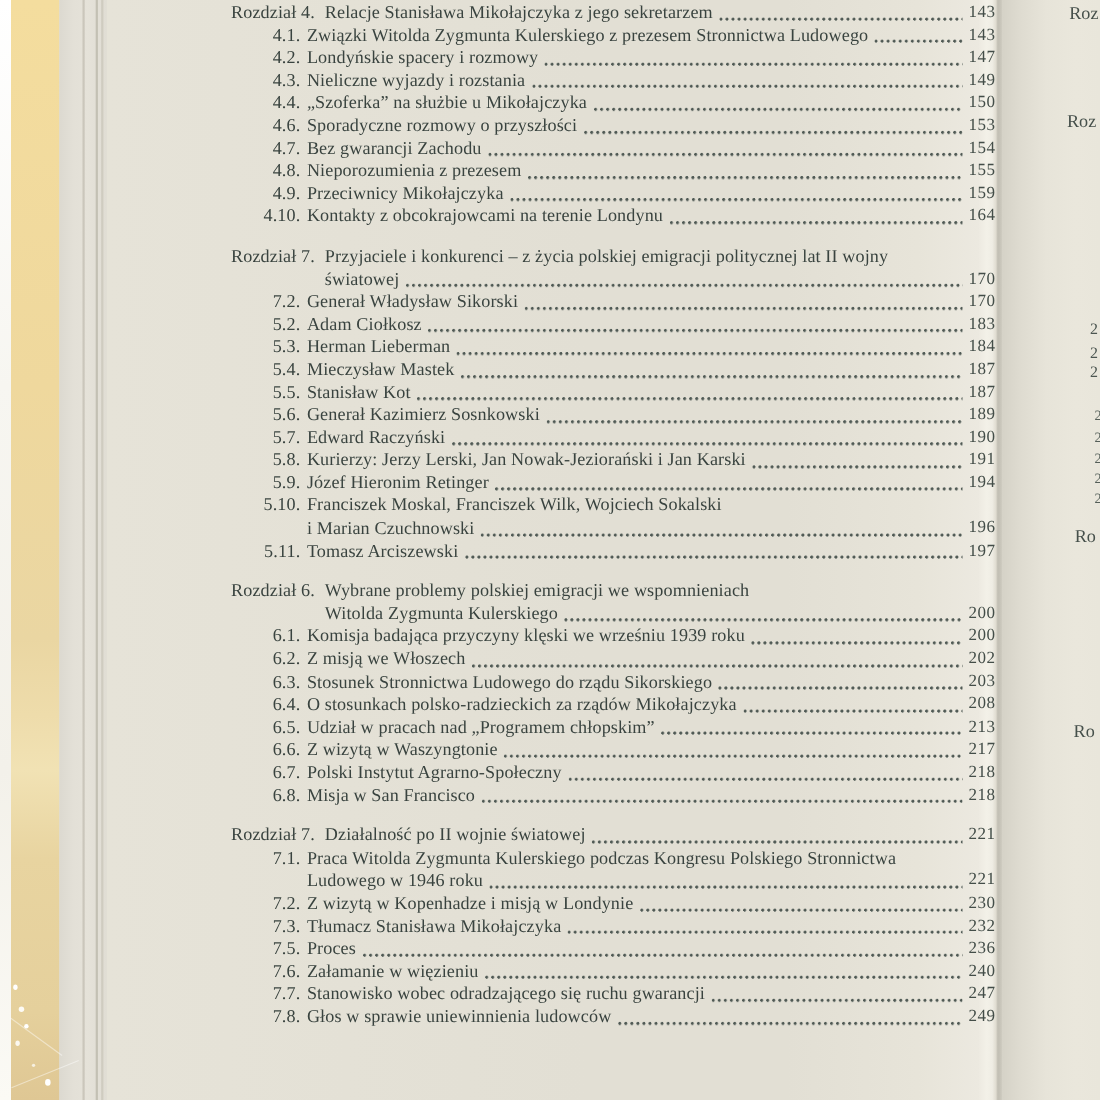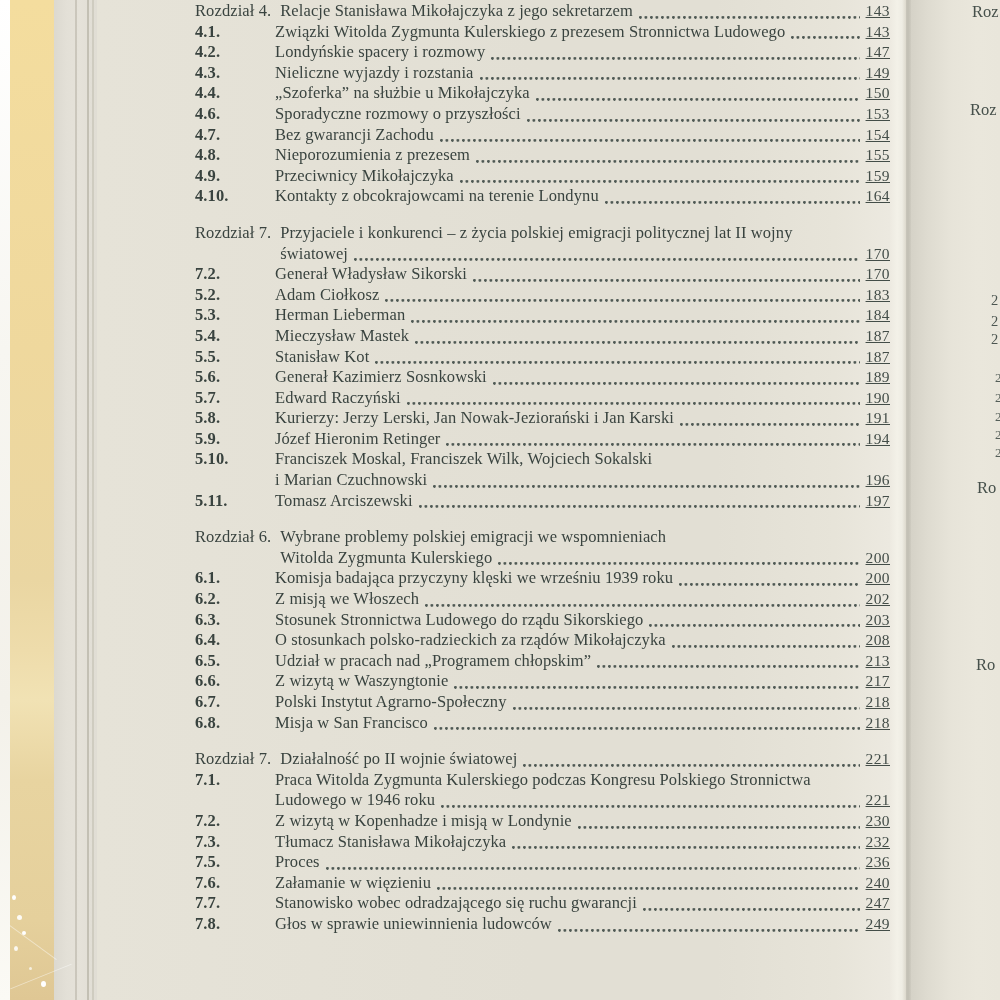--- a/index.html
+++ b/index.html
@@ -45,37 +45,37 @@
     background:linear-gradient(90deg,#d5d2c7 0%,#dedbd0 18%,#e7e4d9 45%,#eae7dc 75%,#e9e6db 100%);
   }
 
   
   .frag{position:absolute;white-space:nowrap;color:#46504b;font-size:16.5px;line-height:20px;}
   .frag.digit{font-size:14.5px;color:#4c5651;}
   .frag.digit-sm{font-size:13px;color:#545e58;}
 
   
   .toc{
-    position:absolute;left:195px;top:1px;width:695px;z-index:5;
+    position:absolute;left:210px;top:1px;width:695px;z-index:5;
     font-size:16.5px;line-height:20.6px;color:#39433f;
     letter-spacing:.1px;
   }
   .chapter-block + .chapter-block{margin-top:16px;}
   .toc-row{display:flex;align-items:flex-start;}
-  .toc-row .num{flex:0 0 63px;margin-right:17px;white-space:nowrap;font-weight:bold;}
+  .toc-row .num{flex:0 0 63px;text-align:right;margin-right:6px;white-space:nowrap;}
   .toc-row .chap-label{flex:0 0 auto;margin-right:9px;white-space:nowrap;}
   .toc-row .body{flex:1 1 auto;min-width:0;}
   .tline{display:flex;align-items:flex-end;}
   .tline .txt{white-space:nowrap;}
   .leader{
     flex:1 1 auto;min-width:12px;height:3px;margin:0 6px 3px 6px;align-self:flex-end;
     background-image:radial-gradient(circle at 1.4px 1.4px,#4f5954 1.15px,rgba(0,0,0,0) 1.6px);
     background-size:5.5px 3px;background-repeat:repeat-x;
   }
-  .pageno{flex:0 0 auto;font-size:15.5px;letter-spacing:.4px;color:#434d48;padding-bottom:0;text-decoration:underline;}
+  .pageno{flex:0 0 auto;font-size:15.5px;letter-spacing:.4px;color:#434d48;padding-bottom:0;}
 
   
   .glint{position:absolute;background:#fff;border-radius:50%;z-index:4;}
   .crease-line{position:absolute;background:rgba(255,255,255,.45);z-index:4;}
 </style>
 </head>
 <body>
 
 <div class="photo">
 

